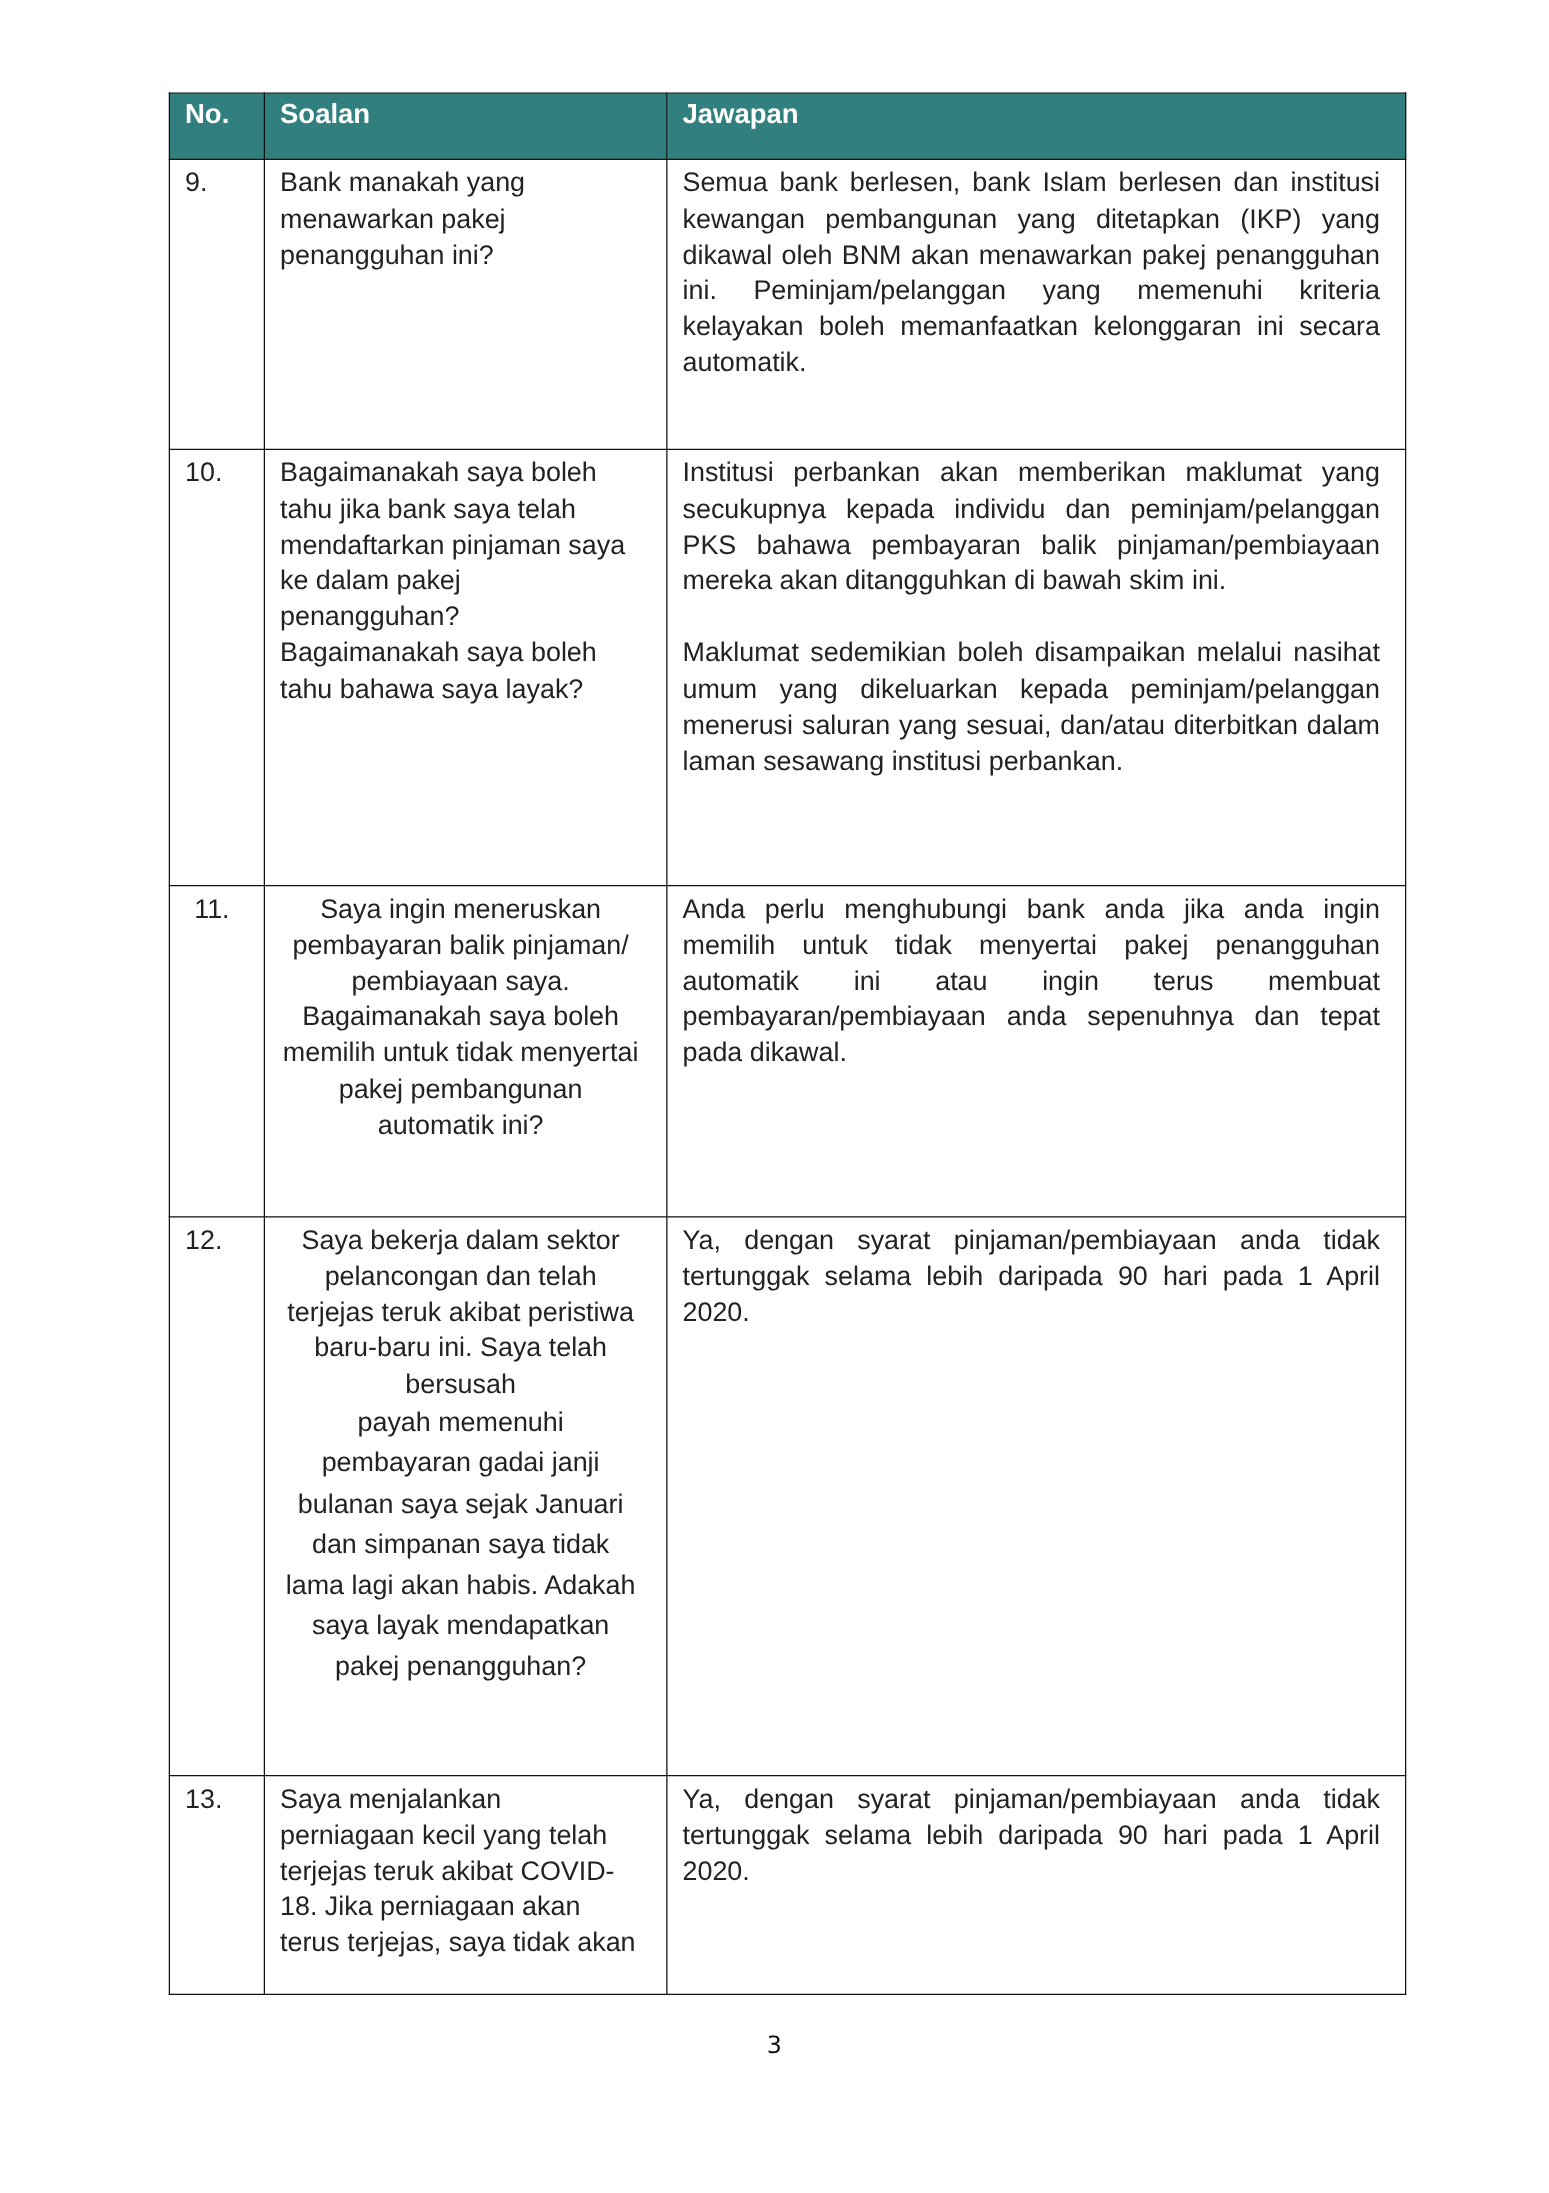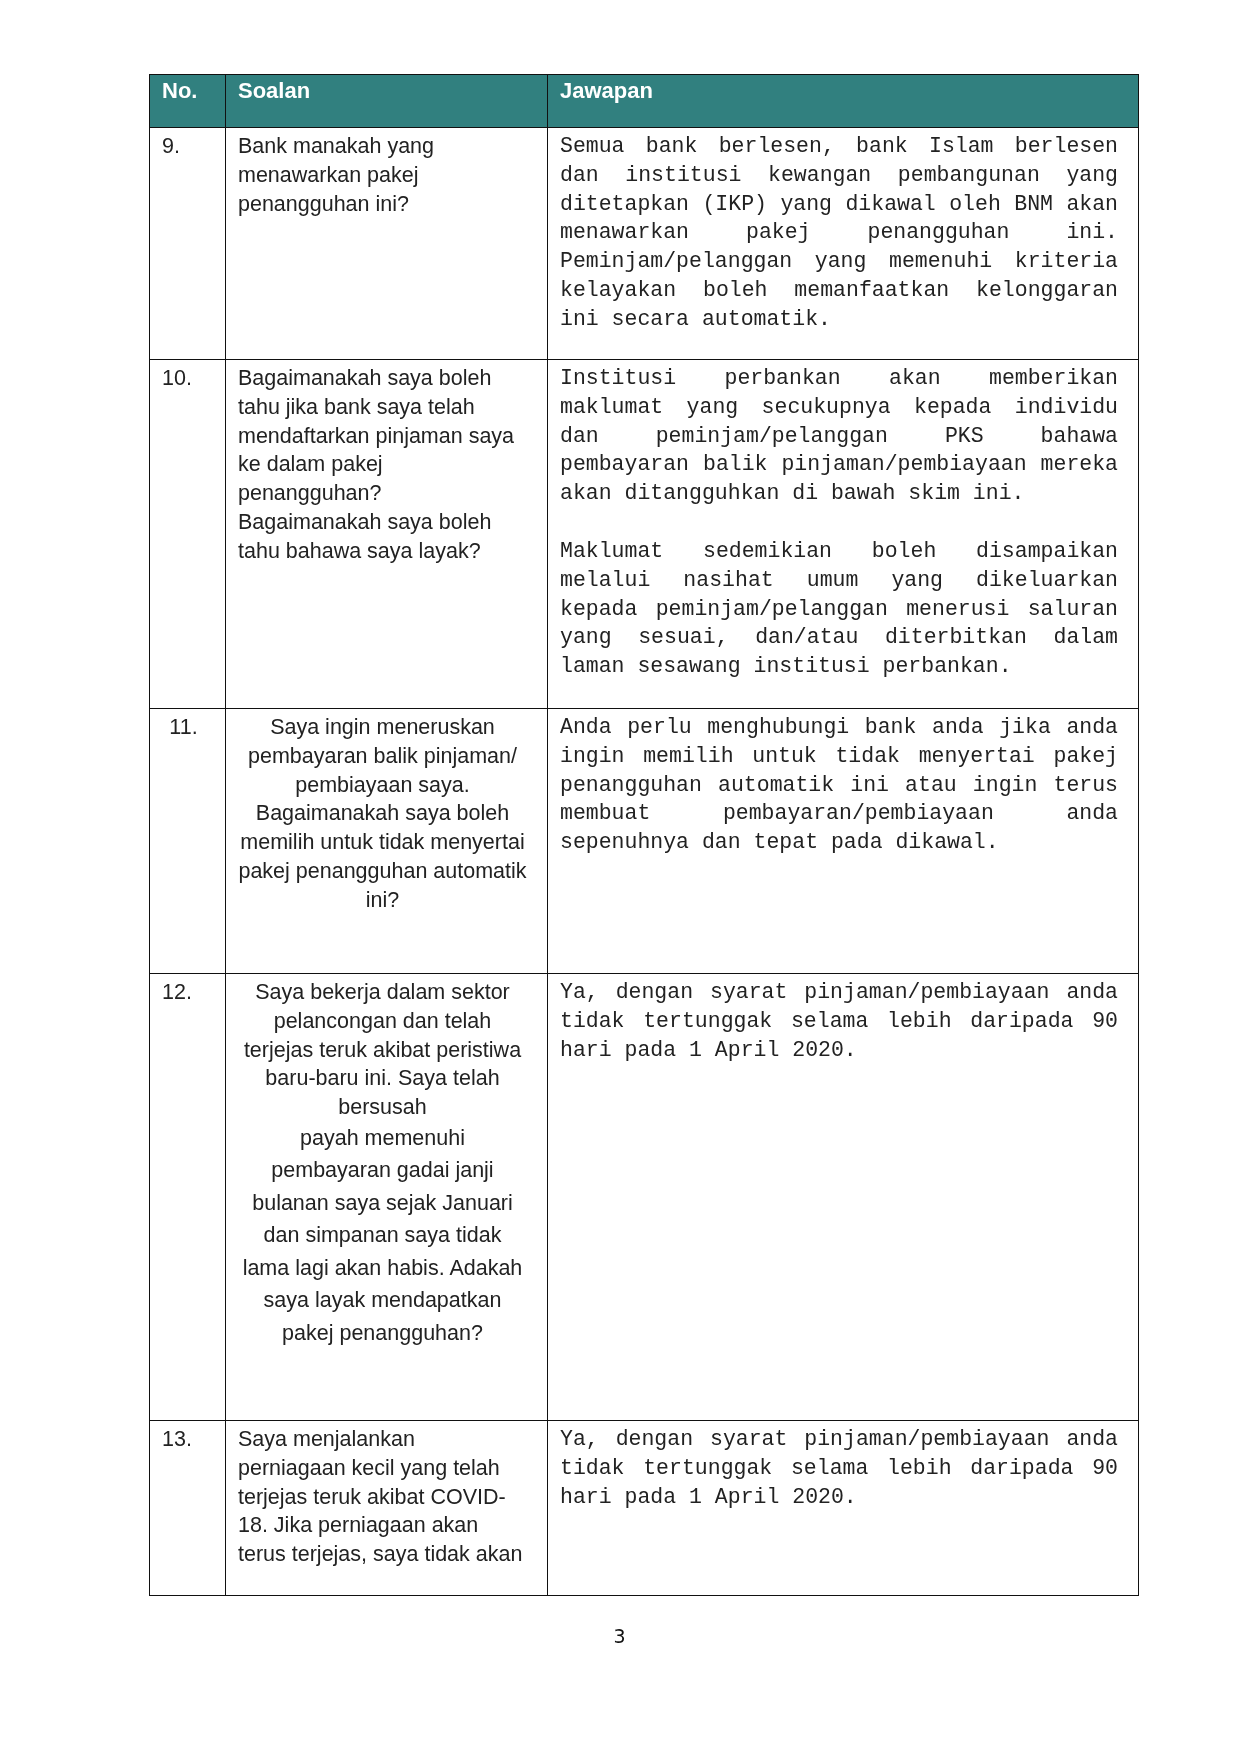--- a/index.html
+++ b/index.html
@@ -1,35 +1,35 @@
 <!DOCTYPE html>
 <html><head>
   <meta charset="utf-8">
   <style>
     html, body { margin: 0; padding: 0; background: #ffffff; }
     body { width: 1239px; height: 1754px; position: relative; overflow: hidden; }
     .faq-table {
-      position: absolute; left: 149px; top: 74px; width: 989px;
+      position: absolute; left: 135px; top: 74px; width: 989px;
       border-collapse: collapse; table-layout: fixed;
       font-family: "Liberation Sans", sans-serif; color: #222222;
     }
     .faq-table col.c-no { width: 76px; }
     .faq-table col.c-q { width: 322px; }
     .faq-table col.c-a { width: 591px; }
     .faq-table th, .faq-table td {
       border: 1.5px solid #111111; vertical-align: top;
       padding: 4px 20px 0 12px; text-align: left;
     }
     .faq-table thead th {
       background: #31807f; color: #ffffff; font-weight: bold;
       font-size: 22px; height: 50px; padding-top: 2px; line-height: 28px;
     }
     .faq-table td { font-size: 21.5px; line-height: 28.8px; }
     .faq-table td.ans { text-align: justify; }
-    .faq-table td.ans p { margin: 0; font-family: Liberation Mono, monospace; }
+    .faq-table td.ans p { margin: 0; }
     .faq-table td.ans p + p { margin-top: 29px; }
     tr.r9 td { height: 227px; }
     tr.r10 td { height: 344px; }
     tr.r11 td { height: 260px; text-align: center; }
     tr.r12 td { height: 442px; }
     tr.r13 td { height: 170px; margin-top: 12px; }
     tr.r12 td.q { line-height: 32.5px; text-align: center; }
     tr.r12 td.q .tight { line-height: 28.8px; display: block; }
     tr.r13 td { font-family: "Liberation Sans Narrow", "Liberation Sans", sans-serif; }
     .page-number {
@@ -64,21 +64,21 @@
     <tr class="r10">
       <td>10.</td>
       <td class="q">Bagaimanakah saya boleh tahu jika bank saya telah mendaftarkan pinjaman saya ke dalam pakej penangguhan? Bagaimanakah saya boleh tahu bahawa saya layak?</td>
       <td class="ans">
         <p>Institusi perbankan akan memberikan maklumat yang secukupnya kepada individu dan peminjam/pelanggan PKS bahawa pembayaran balik pinjaman/pembiayaan mereka akan ditangguhkan di bawah skim ini.</p>
         <p>Maklumat sedemikian boleh disampaikan melalui nasihat umum yang dikeluarkan kepada peminjam/pelanggan menerusi saluran yang sesuai, dan/atau diterbitkan dalam laman sesawang institusi perbankan.</p>
       </td>
     </tr>
     <tr class="r11">
       <td>11.</td>
-      <td class="q">Saya ingin meneruskan pembayaran balik pinjaman/ pembiayaan saya. Bagaimanakah saya boleh memilih untuk tidak menyertai pakej penangguhan automatik ini?</td>
+      <td class="q">Saya ingin meneruskan pembayaran balik pinjaman/ pembiayaan saya. Bagaimanakah saya boleh memilih untuk tidak menyertai pakej pembangunan automatik ini?</td>
       <td class="ans">
         <p>Anda perlu menghubungi bank anda jika anda ingin memilih untuk tidak menyertai pakej penangguhan automatik ini atau ingin terus membuat pembayaran/pembiayaan anda sepenuhnya dan tepat pada dikawal.</p>
       </td>
     </tr>
     <tr class="r12">
       <td>12.</td>
       <td class="q">
         <span class="tight">Saya bekerja dalam sektor pelancongan dan telah terjejas teruk akibat peristiwa baru-baru ini. Saya telah bersusah</span>
         <span>payah memenuhi pembayaran gadai janji bulanan saya sejak Januari dan simpanan saya tidak lama lagi akan habis. Adakah saya layak mendapatkan pakej penangguhan?</span>
       </td>

